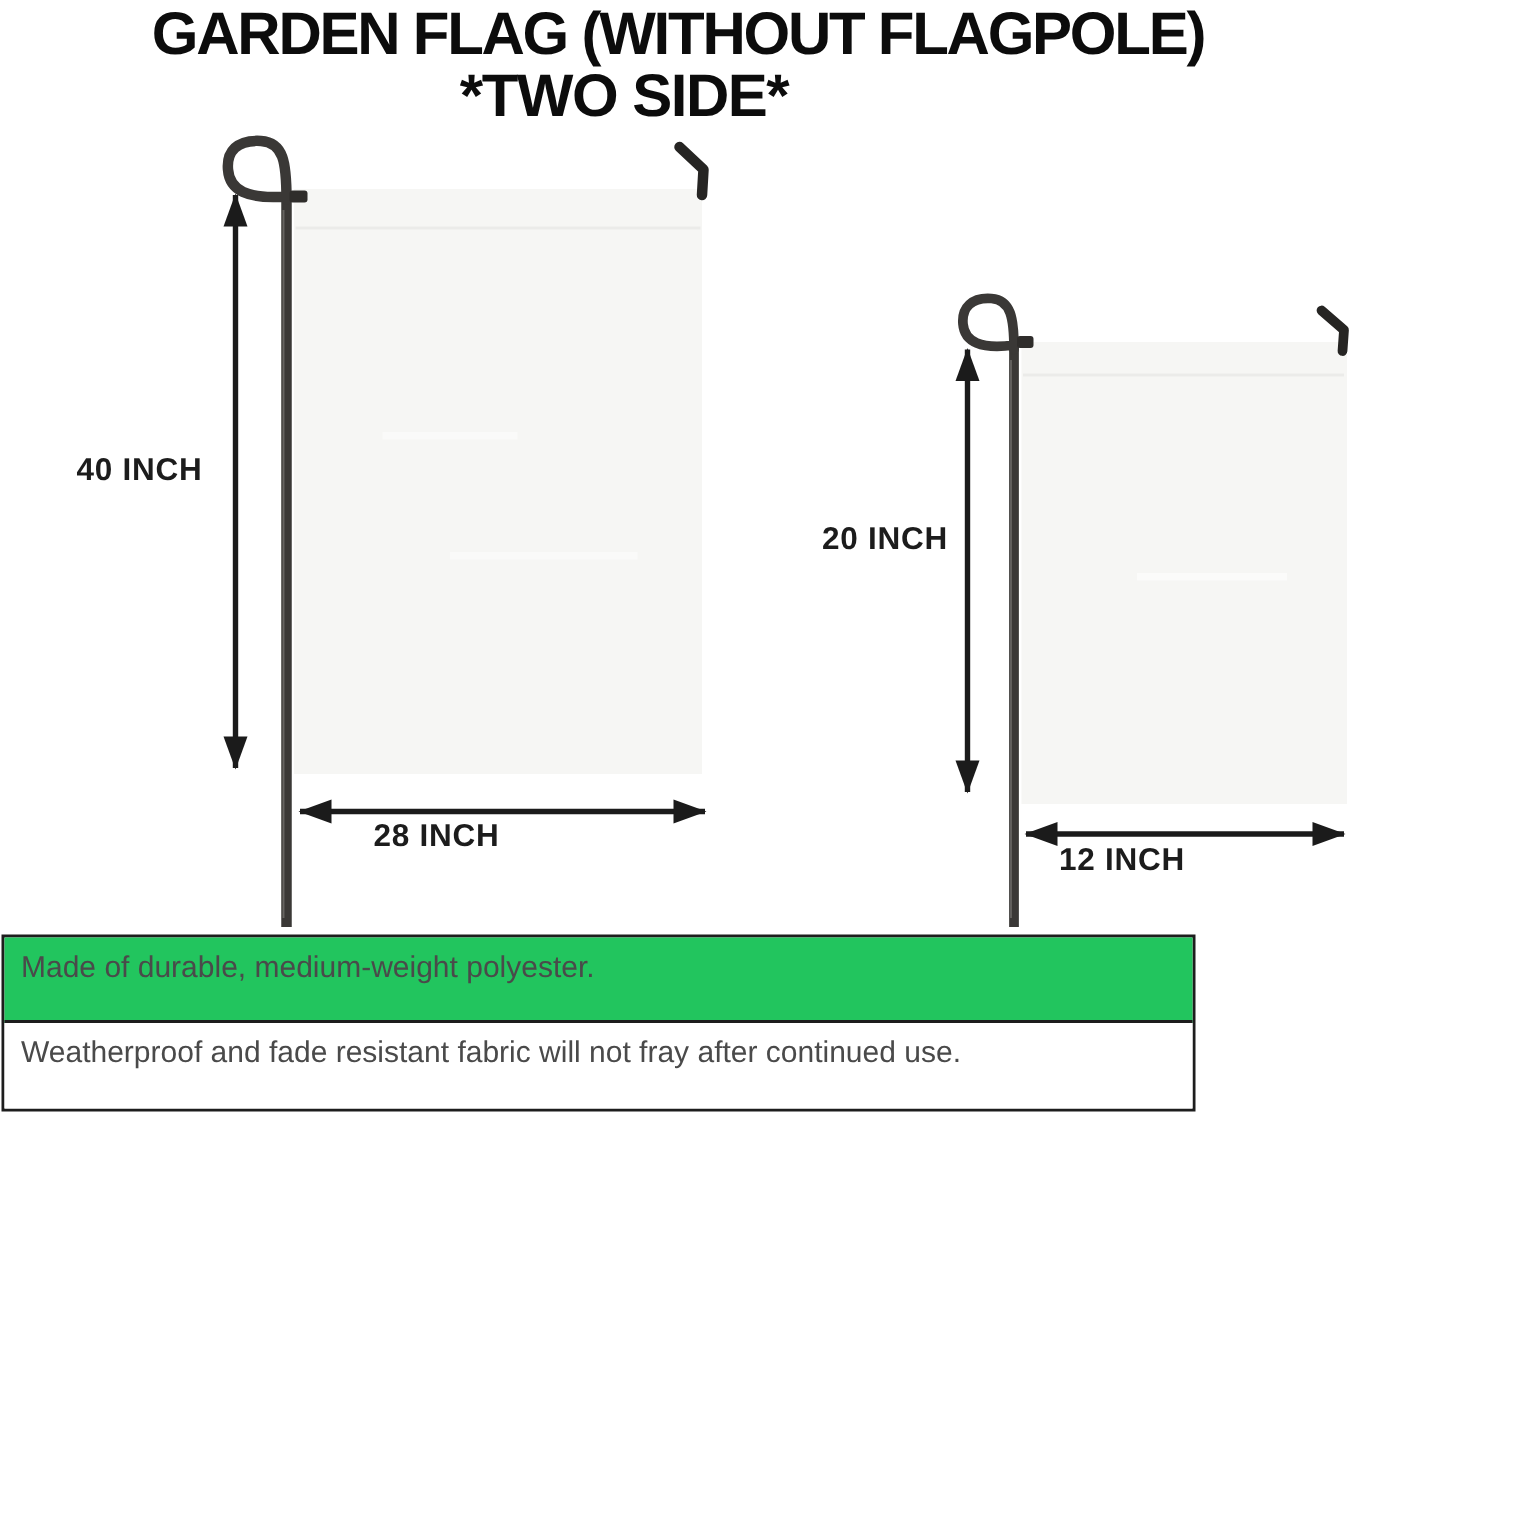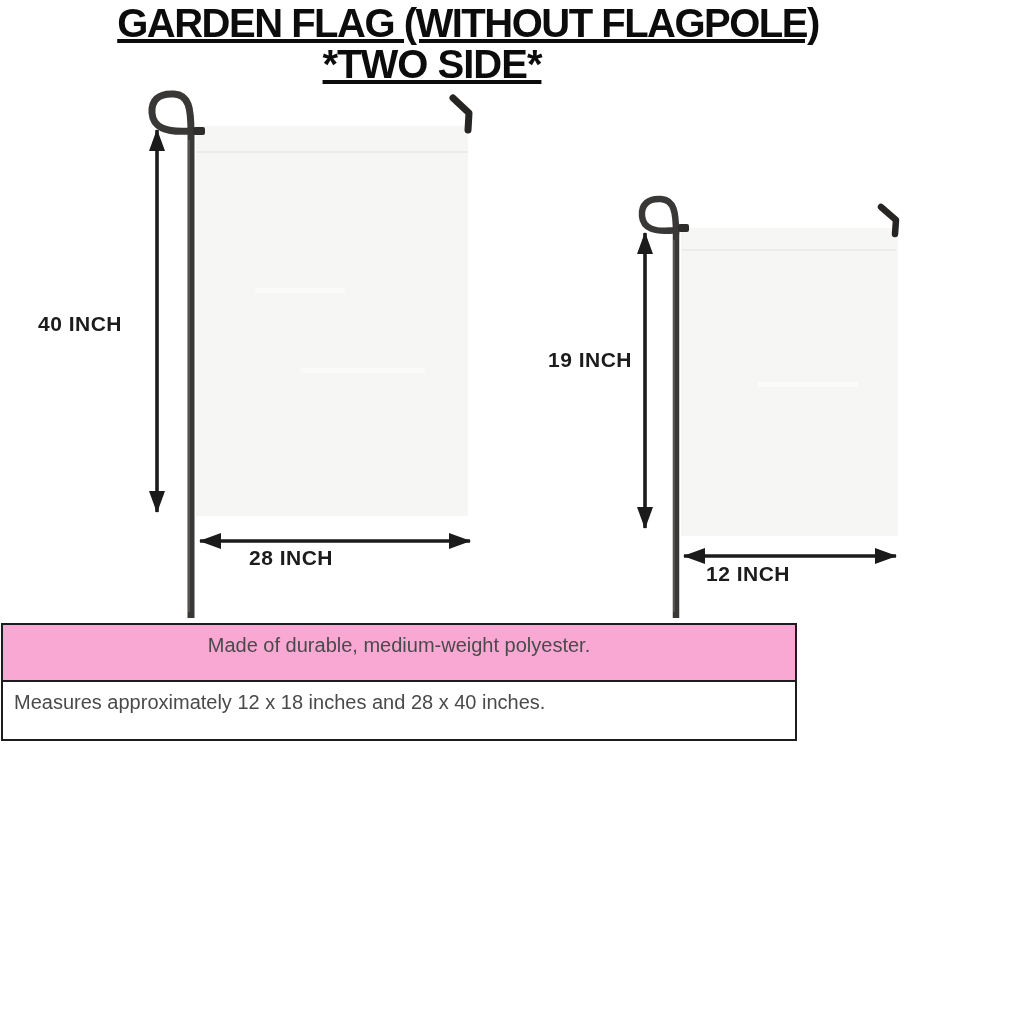--- a/index.html
+++ b/index.html
@@ -11,25 +11,24 @@
     width: 1024px;
     height: 1024px;
     position: relative;
     overflow: hidden;
     font-family: "Liberation Sans", sans-serif;
   }
   
   .title-block {
     position: absolute;
     top: 2px;
-    left: 16px;
+    left: 0;
     width: 892px;
     text-align: center;
     color: #0c0c0c;
-    text-decoration: underline;
   }
   .title-line1 {
     font-size: 40px;
     font-weight: 800;
     letter-spacing: -1.5px;
     line-height: 42px;
     position: relative;
     left: 6px;
     white-space: nowrap;
   }
@@ -50,21 +49,21 @@
   }
   
   .dim-label {
     position: absolute;
     font-size: 21px;
     font-weight: 700;
     color: #1c1c1c;
     letter-spacing: 0.5px;
     white-space: nowrap;
   }
-  .dim-40 { left: 38px;  top: 312px; width: 110px; text-align: left; }
+  .dim-40 { left: 38px;  top: 302px; width: 110px; text-align: center; }
   .dim-28 { left: 249px; top: 546px; width: 164px; text-align: left; }
   .dim-18 { left: 522px; top: 348px; width: 110px; text-align: right; }
   .dim-12 { left: 706px; top: 562px; width: 160px; text-align: left; }
   
   .features-table {
     position: absolute;
     left: 1px;
     top: 623px;
     width: 796px;
     border: 2px solid #1d1d1d;
@@ -75,21 +74,21 @@
     height: 57px;
     box-sizing: border-box;
     border-bottom: 2px solid #1d1d1d;
     padding: 8px 11px 0 11px;
     font-size: 20px;
     line-height: 1.25;
     color: #4a4a4a;
     overflow: hidden;
   }
   .feature-row:last-child { border-bottom: none; }
-  .feature-row.shaded { background: #f9a8d4; text-align: center; }
+  .feature-row.shaded { background: #22c55e; }
   .feature-row.plain  { background: #ffffff; }
 </style>
 </head>
 <body>
 
 <div class="title-block">
   <div class="title-line1">GARDEN FLAG (WITHOUT FLAGPOLE)</div>
   <div class="title-line2">*TWO SIDE*</div>
 </div>
 
@@ -127,23 +126,23 @@
     <rect x="678" y="224" width="11" height="8" rx="2" fill="#2f2d2b"></rect>
     <path d="M881,207 L896,220 L895,234" fill="none" stroke="#262523" stroke-width="6.5" stroke-linecap="round" stroke-linejoin="round"></path>
 
     <line x1="645" y1="233" x2="645" y2="528" stroke="#1b1b1b" stroke-width="3.6" marker-start="url(#ah)" marker-end="url(#ah)"></line>
     <line x1="684" y1="556" x2="896" y2="556" stroke="#1b1b1b" stroke-width="3.6" marker-start="url(#ah)" marker-end="url(#ah)"></line>
   </g>
 </svg>
 
 <div class="dim-label dim-40">40 INCH</div>
 <div class="dim-label dim-28">28 INCH</div>
-<div class="dim-label dim-18">19 INCH</div>
+<div class="dim-label dim-18">20 INCH</div>
 <div class="dim-label dim-12">12 INCH</div>
 
 <div class="features-table">
   <div class="feature-row shaded">
     <span>Made of durable, medium-weight polyester.</span>
   </div>
   <div class="feature-row plain">
-    <span>Measures approximately 12 x 18 inches and 28 x 40 inches.</span>
+    <span>Weatherproof and fade resistant fabric will not fray after continued use.</span>
   </div>
 </div>
 
 </body></html>

